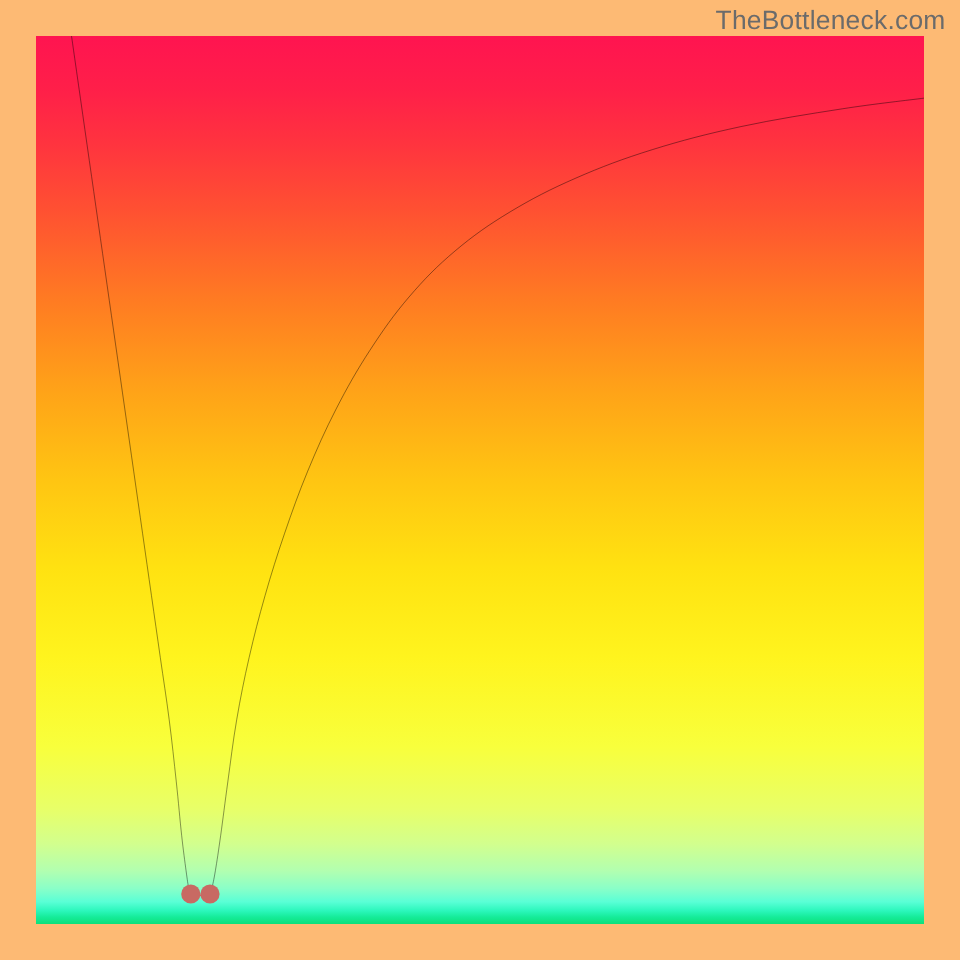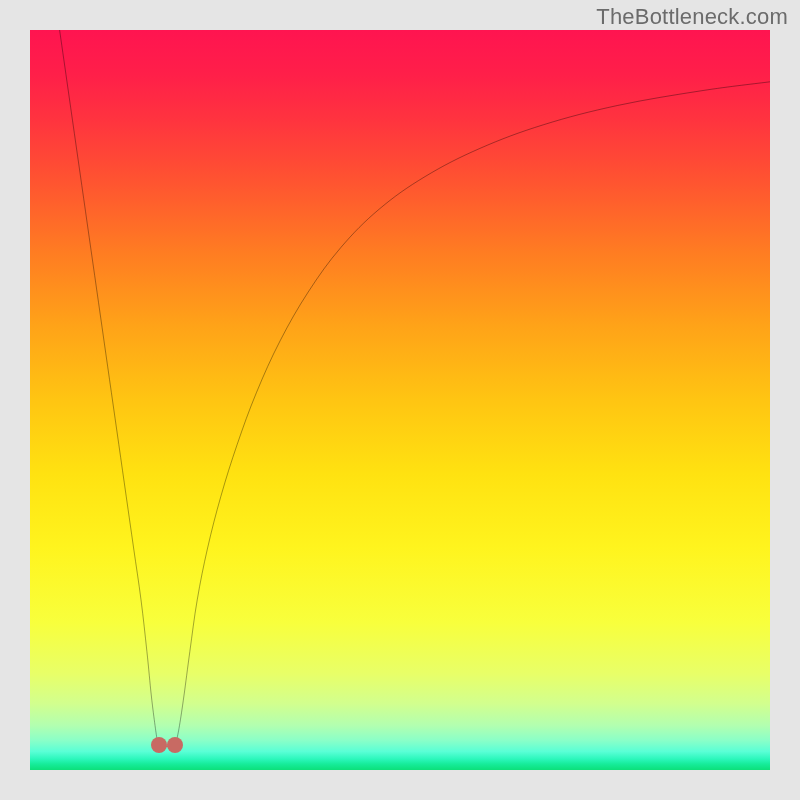--- a/index.html
+++ b/index.html
@@ -10,21 +10,21 @@
     background: #000;
     overflow: hidden;
     font-family: Arial, Helvetica, sans-serif;
   }
   .frame {
     position: absolute;
     left: 0;
     top: 0;
     width: 800px;
     height: 800px;
-    background: #e5e5e5;
+    background: #fdba74;
   }
   .plot-area {
     position: absolute;
     left: 30px;
     top: 30px;
     width: 740px;
     height: 740px;
     overflow: hidden;
   }
   .gradient {

